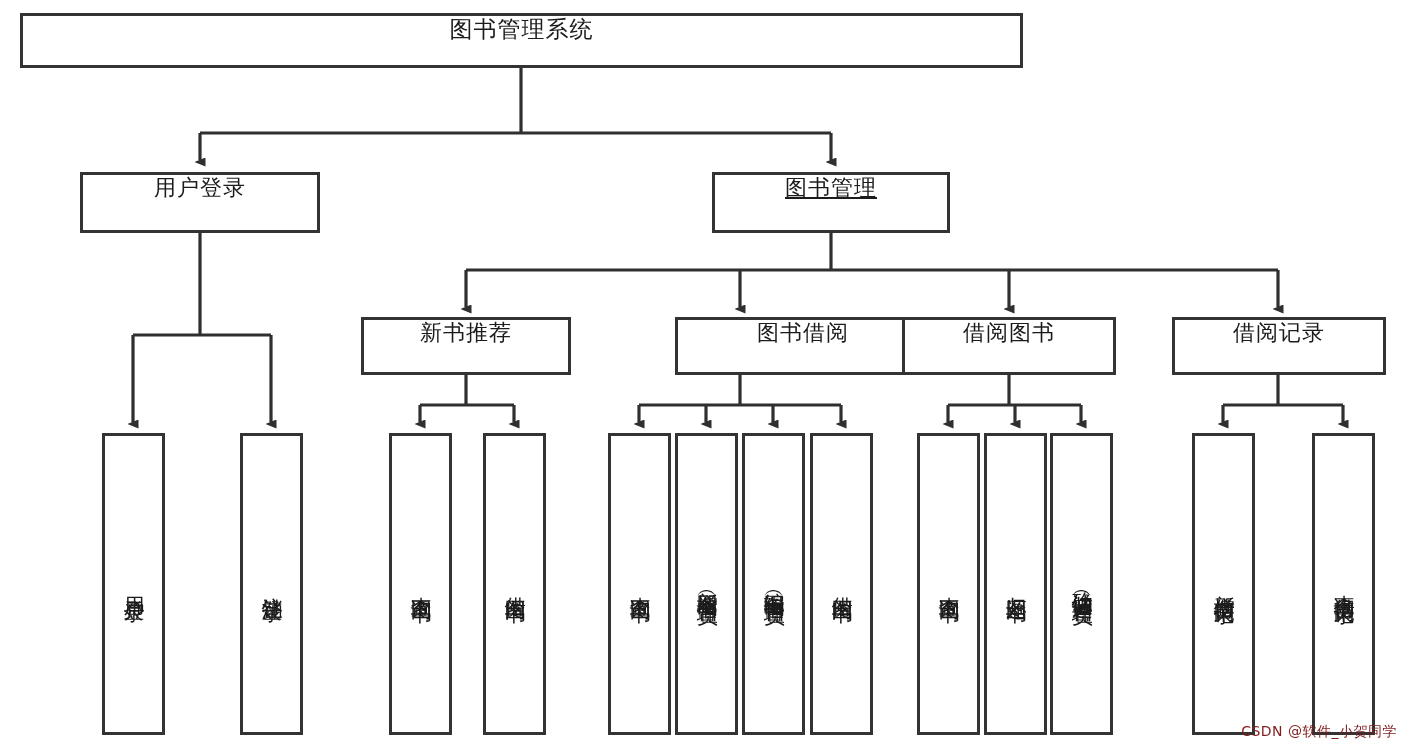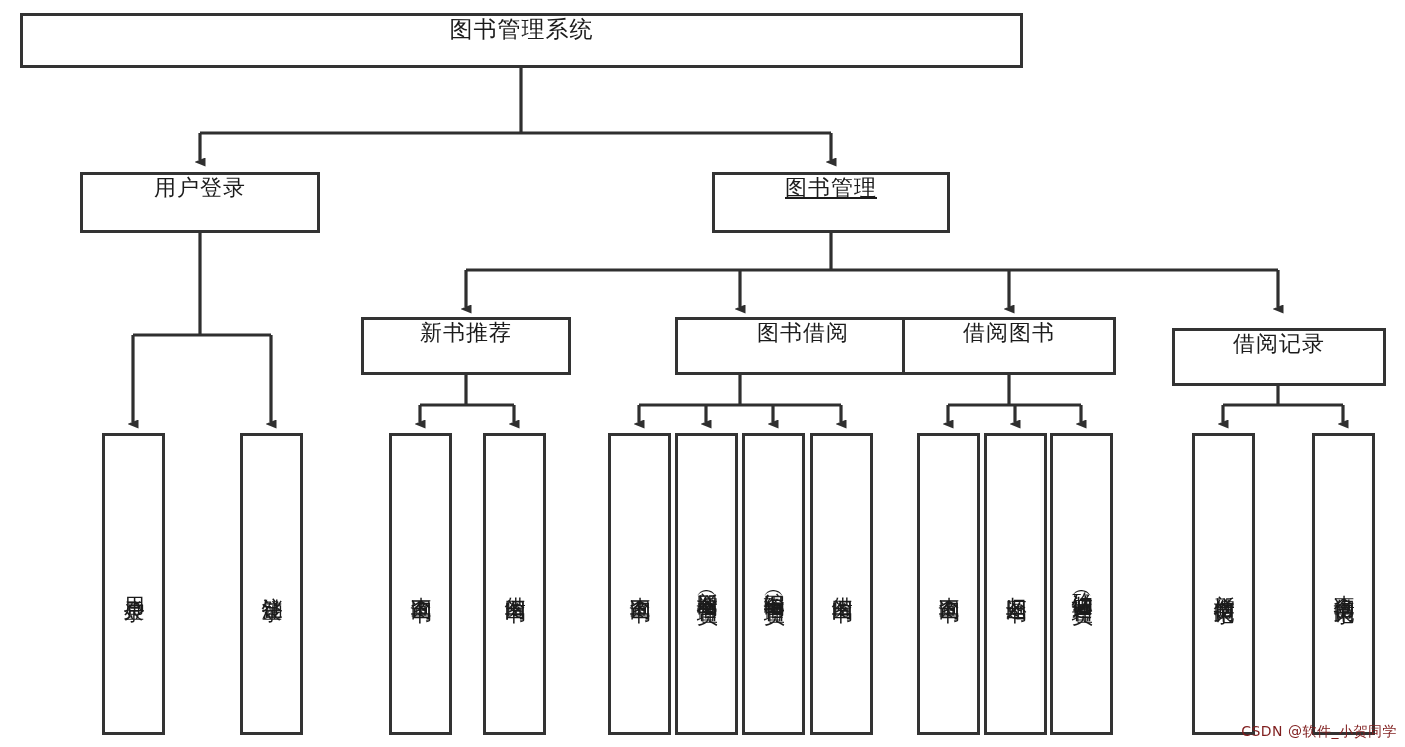--- a/index.html
+++ b/index.html
@@ -139,21 +139,21 @@
 
   <div class="node horizontal" style="left:361px; top:317px; width:210px; height:58px;">
     <span class="label">新书推荐</span>
   </div>
   <div class="node horizontal" style="left:632px; top:317px; width:256px; height:58px;margin-left:43px;">
     <span class="label">图书借阅</span>
   </div>
   <div class="node horizontal" style="left:902px; top:317px; width:214px; height:58px;">
     <span class="label">借阅图书</span>
   </div>
-  <div class="node horizontal" style="left:1172px; top:328px; width:214px; height:58px;">
+  <div class="node horizontal" style="left:1172px; top:317px; width:214px; height:58px;">
     <span class="label">借阅记录</span>
   </div>
 
   <div class="node leaf" style="left:102px; top:433px; width:63px; height:302px;">
     <span class="label">用户登录</span>
   </div>
   <div class="node leaf" style="left:240px; top:433px; width:63px; height:302px;">
     <span class="label">注销登录</span>
   </div>
 

